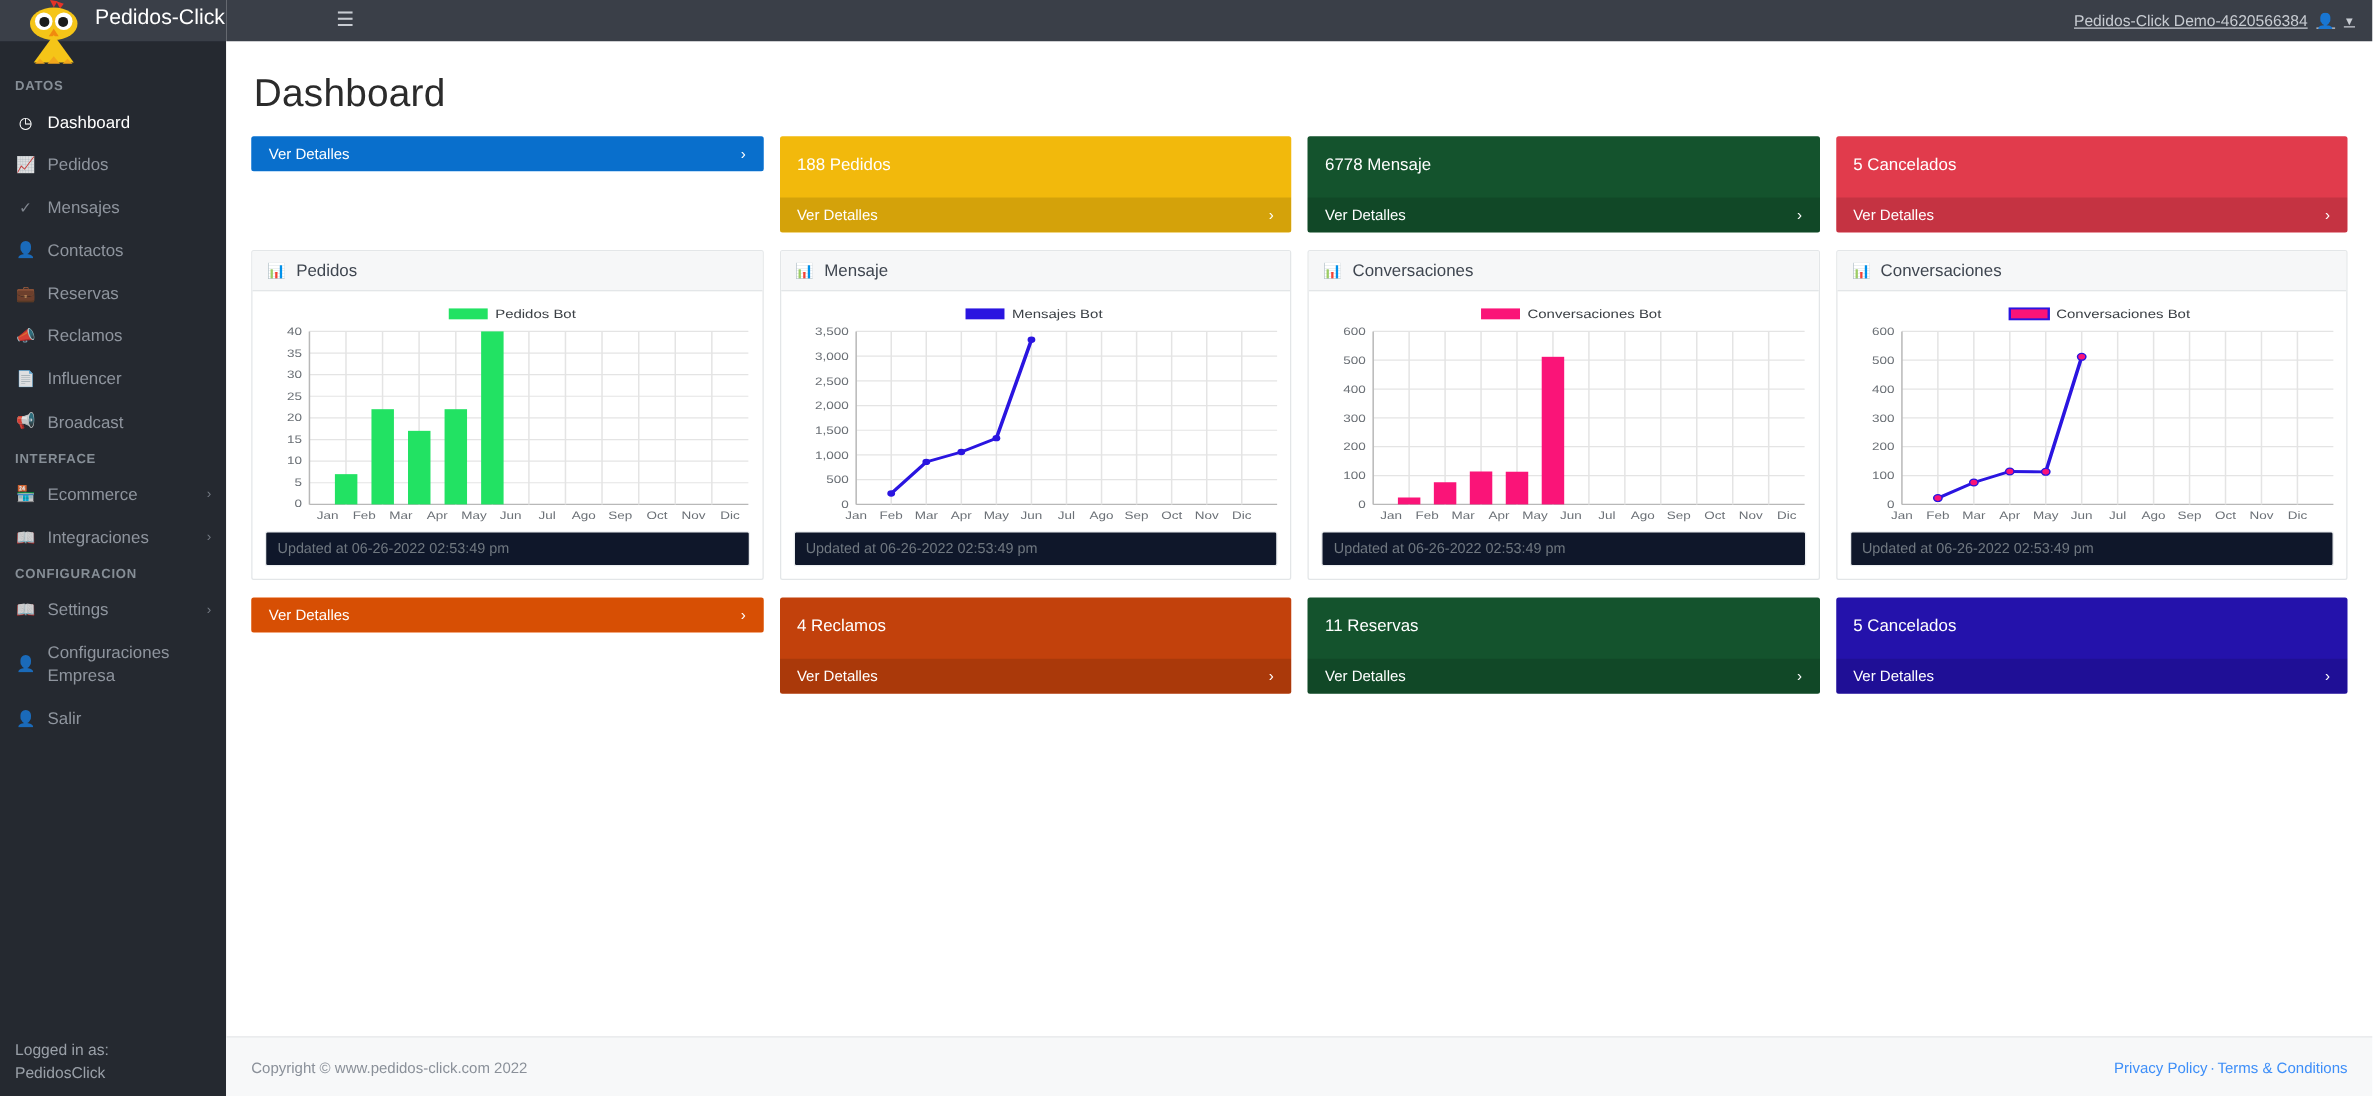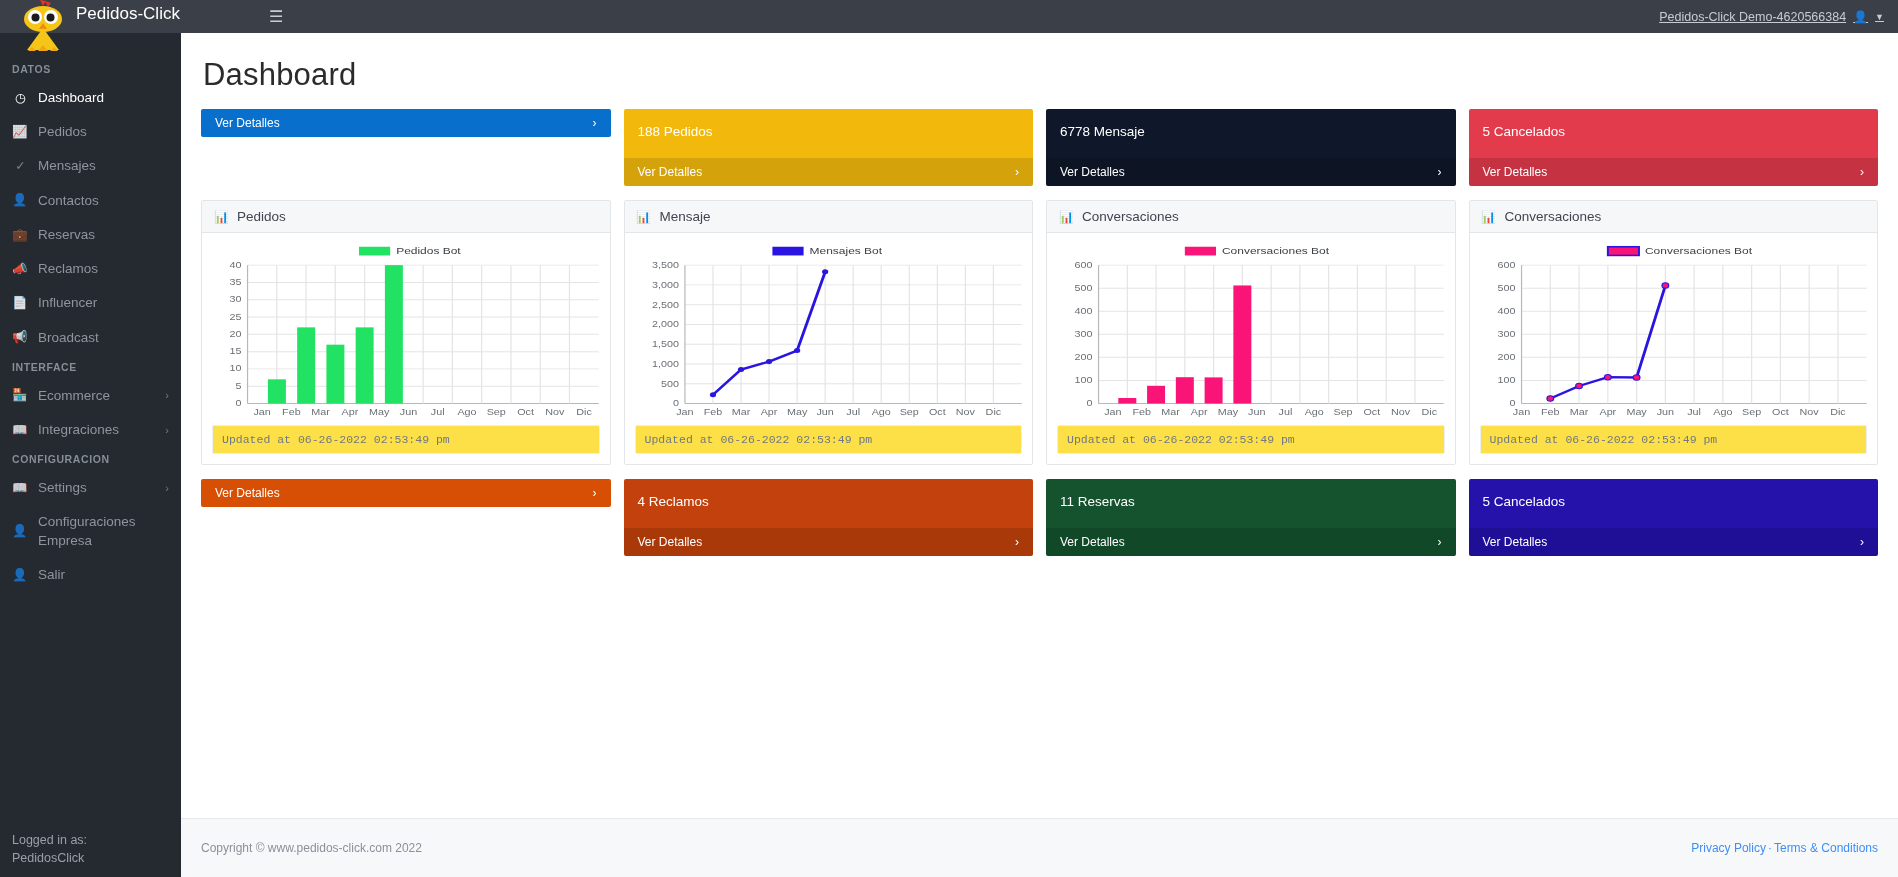--- a/index.html
+++ b/index.html
@@ -82,32 +82,32 @@
   
   .panel { border: 1px solid #e3e6e8; border-radius: 2px; background: #fff; }
   .panel-head {
     background: #f6f7f8; border-bottom: 1px solid #e3e6e8;
     padding: 8px 12px; display: flex; align-items: center; gap: 8px;
     font-size: 13.5px; color: #3f4650;
   }
   .panel-head .pico { font-size: 12px; color: #3f4650; }
   .panel-body { padding: 6px 6px 0 6px; height: 186px; }
   .panel-foot {
-    margin: 6px 10px 10px 10px; background: #fde047; border: 1px solid #eceef0;
-    padding: 7px 9px; font-size: 11.5px; color: #707880; border-radius: 2px; font-family: Liberation Mono, monospace;
+    margin: 6px 10px 10px 10px; background: #0f172a; border: 1px solid #eceef0;
+    padding: 7px 9px; font-size: 11.5px; color: #707880; border-radius: 2px;
   }
   svg.chart { display: block; width: 100%; height: 100%; }
   .axis-txt { font-family: "Liberation Sans", sans-serif; font-size: 9px; fill: #6b7076; }
   .legend-txt { font-family: "Liberation Sans", sans-serif; font-size: 10px; fill: #3c4146; }
   .grid-l { stroke: #e4e4e4; stroke-width: 1; }
   .axis-l { stroke: #b8b8b8; stroke-width: 1; }
 
   
   .footer {
-    height: 59px; background: #f7f8f9; border-top: 1px solid #e6e8ea;
+    height: 48px; background: #f7f8f9; border-top: 1px solid #e6e8ea;
     display: flex; align-items: center; padding: 0 20px;
     position: absolute; bottom: 0; left: 0; right: 0;
   }
   .footer-left { font-size: 12px; color: #8a9099; }
   .footer-right { margin-left: auto; font-size: 12px; }
   .footer-right a { color: #3d8ef8; text-decoration: none; }
   .dotsep { color: #3d8ef8; margin: 0 2px; }
 </style>
 </head>
 <body>
@@ -231,21 +231,21 @@
         <div class="col">
           <div class="stat-card" style="background:#f2b90c">
             <div class="stat-body">188 Pedidos</div>
             <div class="stat-foot">
               <span>Ver Detalles</span>
               <span class="arrow">›</span>
             </div>
           </div>
         </div>
         <div class="col">
-          <div class="stat-card" style="background:#0f172a">
+          <div class="stat-card" style="background:#14532d">
             <div class="stat-body">6778 Mensaje</div>
             <div class="stat-foot">
               <span>Ver Detalles</span>
               <span class="arrow">›</span>
             </div>
           </div>
         </div>
         <div class="col">
           <div class="stat-card" style="background:#e13b4c">
             <div class="stat-body">5 Cancelados</div>

